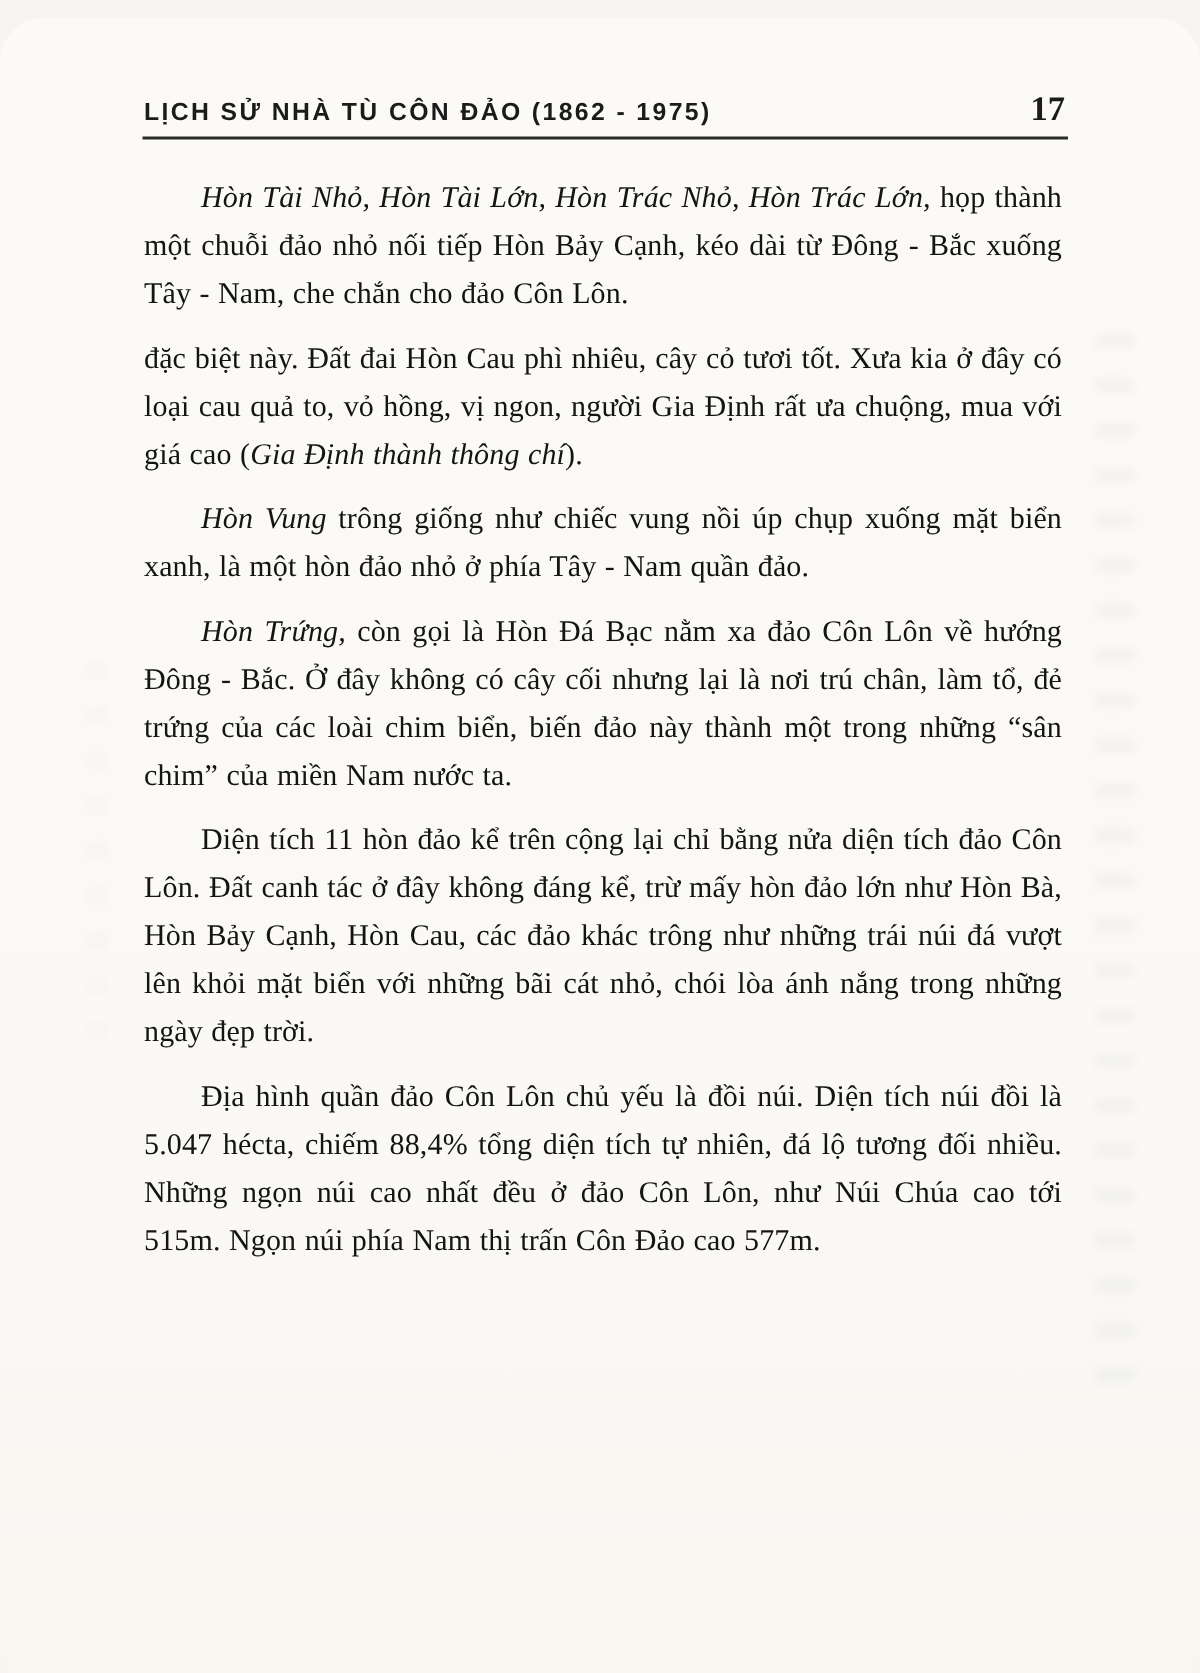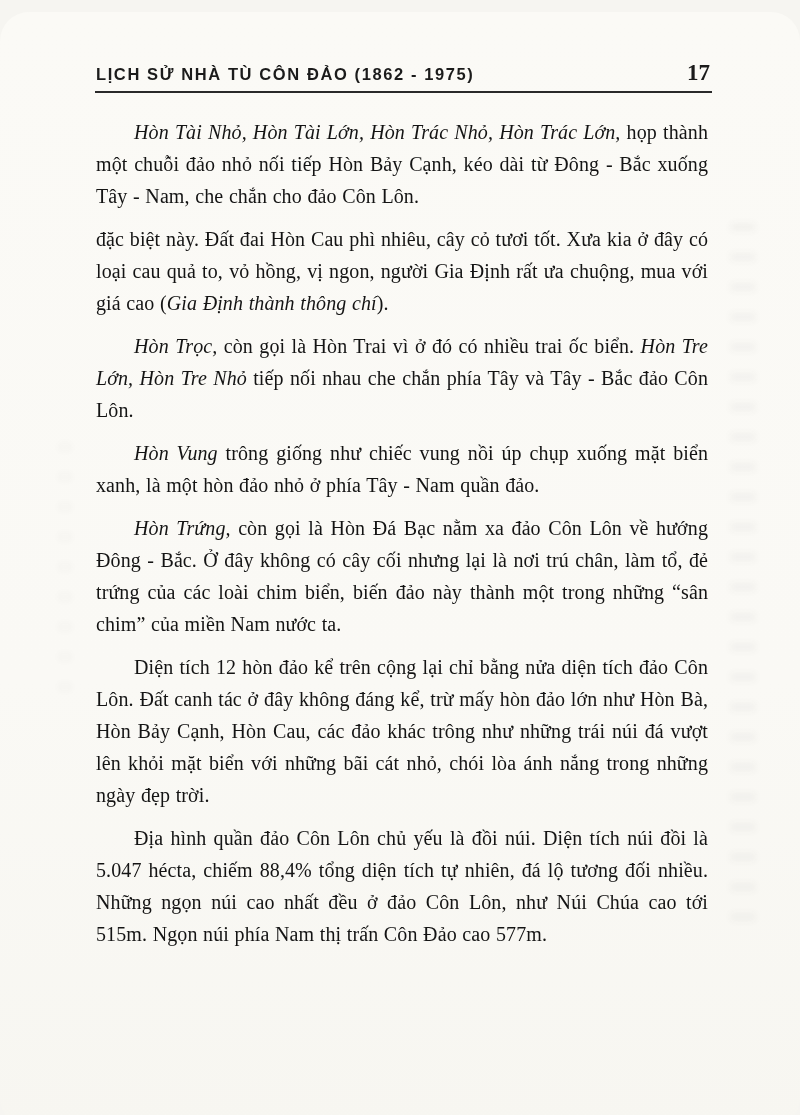--- a/index.html
+++ b/index.html
@@ -98,23 +98,22 @@
   <header class="page-header">
     <span class="header-title">LỊCH SỬ NHÀ TÙ CÔN ĐẢO (1862 - 1975)</span>
     <span class="header-page-number">17</span>
   </header>
 
   <div class="header-rule"></div>
 
   <main class="page-body">
       <p class="para indent"><em>Hòn Tài Nhỏ, Hòn Tài Lớn, Hòn Trác Nhỏ, Hòn Trác Lớn,</em><span> họp thành một chuỗi đảo nhỏ nối tiếp Hòn Bảy Cạnh, kéo dài từ Đông - Bắc xuống Tây - Nam, che chắn cho đảo Côn Lôn.</span></p>
       <p class="para"><span>đặc biệt này. Đất đai Hòn Cau phì nhiêu, cây cỏ tươi tốt. Xưa kia ở đây có loại cau quả to, vỏ hồng, vị ngon, người Gia Định rất ưa chuộng, mua với giá cao (</span><em>Gia Định thành thông chí</em><span>).</span></p>
-      <p class="para indent"><em>Hòn Trọc,</em><span> còn gọi là Hòn Trai vì ở đó có nhiều trai ốc biển. </span><em>Hòn Tre Lớn, Hòn Tre Nhỏ</em><span> tiếp nối nhau che chắn phía Tây và Tây - Bắc đảo Côn Lôn.</span></p>
       <p class="para indent"><em>Hòn Vung</em><span> trông giống như chiếc vung nồi úp chụp xuống mặt biển xanh, là một hòn đảo nhỏ ở phía Tây - Nam quần đảo.</span></p>
       <p class="para indent"><em>Hòn Trứng,</em><span> còn gọi là Hòn Đá Bạc nằm xa đảo Côn Lôn về hướng Đông - Bắc. Ở đây không có cây cối nhưng lại là nơi trú chân, làm tổ, đẻ trứng của các loài chim biển, biến đảo này thành một trong những “sân chim” của miền Nam nước ta.</span></p>
-      <p class="para indent"><span>Diện tích 12 hòn đảo kể trên cộng lại chỉ bằng nửa diện tích đảo Côn Lôn. Đất canh tác ở đây không đáng kể, trừ mấy hòn đảo lớn như Hòn Bà, Hòn Bảy Cạnh, Hòn Cau, các đảo khác trông như những trái núi đá vượt lên khỏi mặt biển với những bãi cát nhỏ, chói lòa ánh nắng trong những ngày đẹp trời.</span></p>
+      <p class="para indent"><span>Diện tích 11 hòn đảo kể trên cộng lại chỉ bằng nửa diện tích đảo Côn Lôn. Đất canh tác ở đây không đáng kể, trừ mấy hòn đảo lớn như Hòn Bà, Hòn Bảy Cạnh, Hòn Cau, các đảo khác trông như những trái núi đá vượt lên khỏi mặt biển với những bãi cát nhỏ, chói lòa ánh nắng trong những ngày đẹp trời.</span></p>
       <p class="para indent"><span>Địa hình quần đảo Côn Lôn chủ yếu là đồi núi. Diện tích núi đồi là 5.047 hécta, chiếm 88,4% tổng diện tích tự nhiên, đá lộ tương đối nhiều. Những ngọn núi cao nhất đều ở đảo Côn Lôn, như Núi Chúa cao tới 515m. Ngọn núi phía Nam thị trấn Côn Đảo cao 577m.</span></p>
     </main>
 
   <div class="bleed right"></div>
   <div class="bleed left"></div>
 
 </div>
 
 </body></html>

